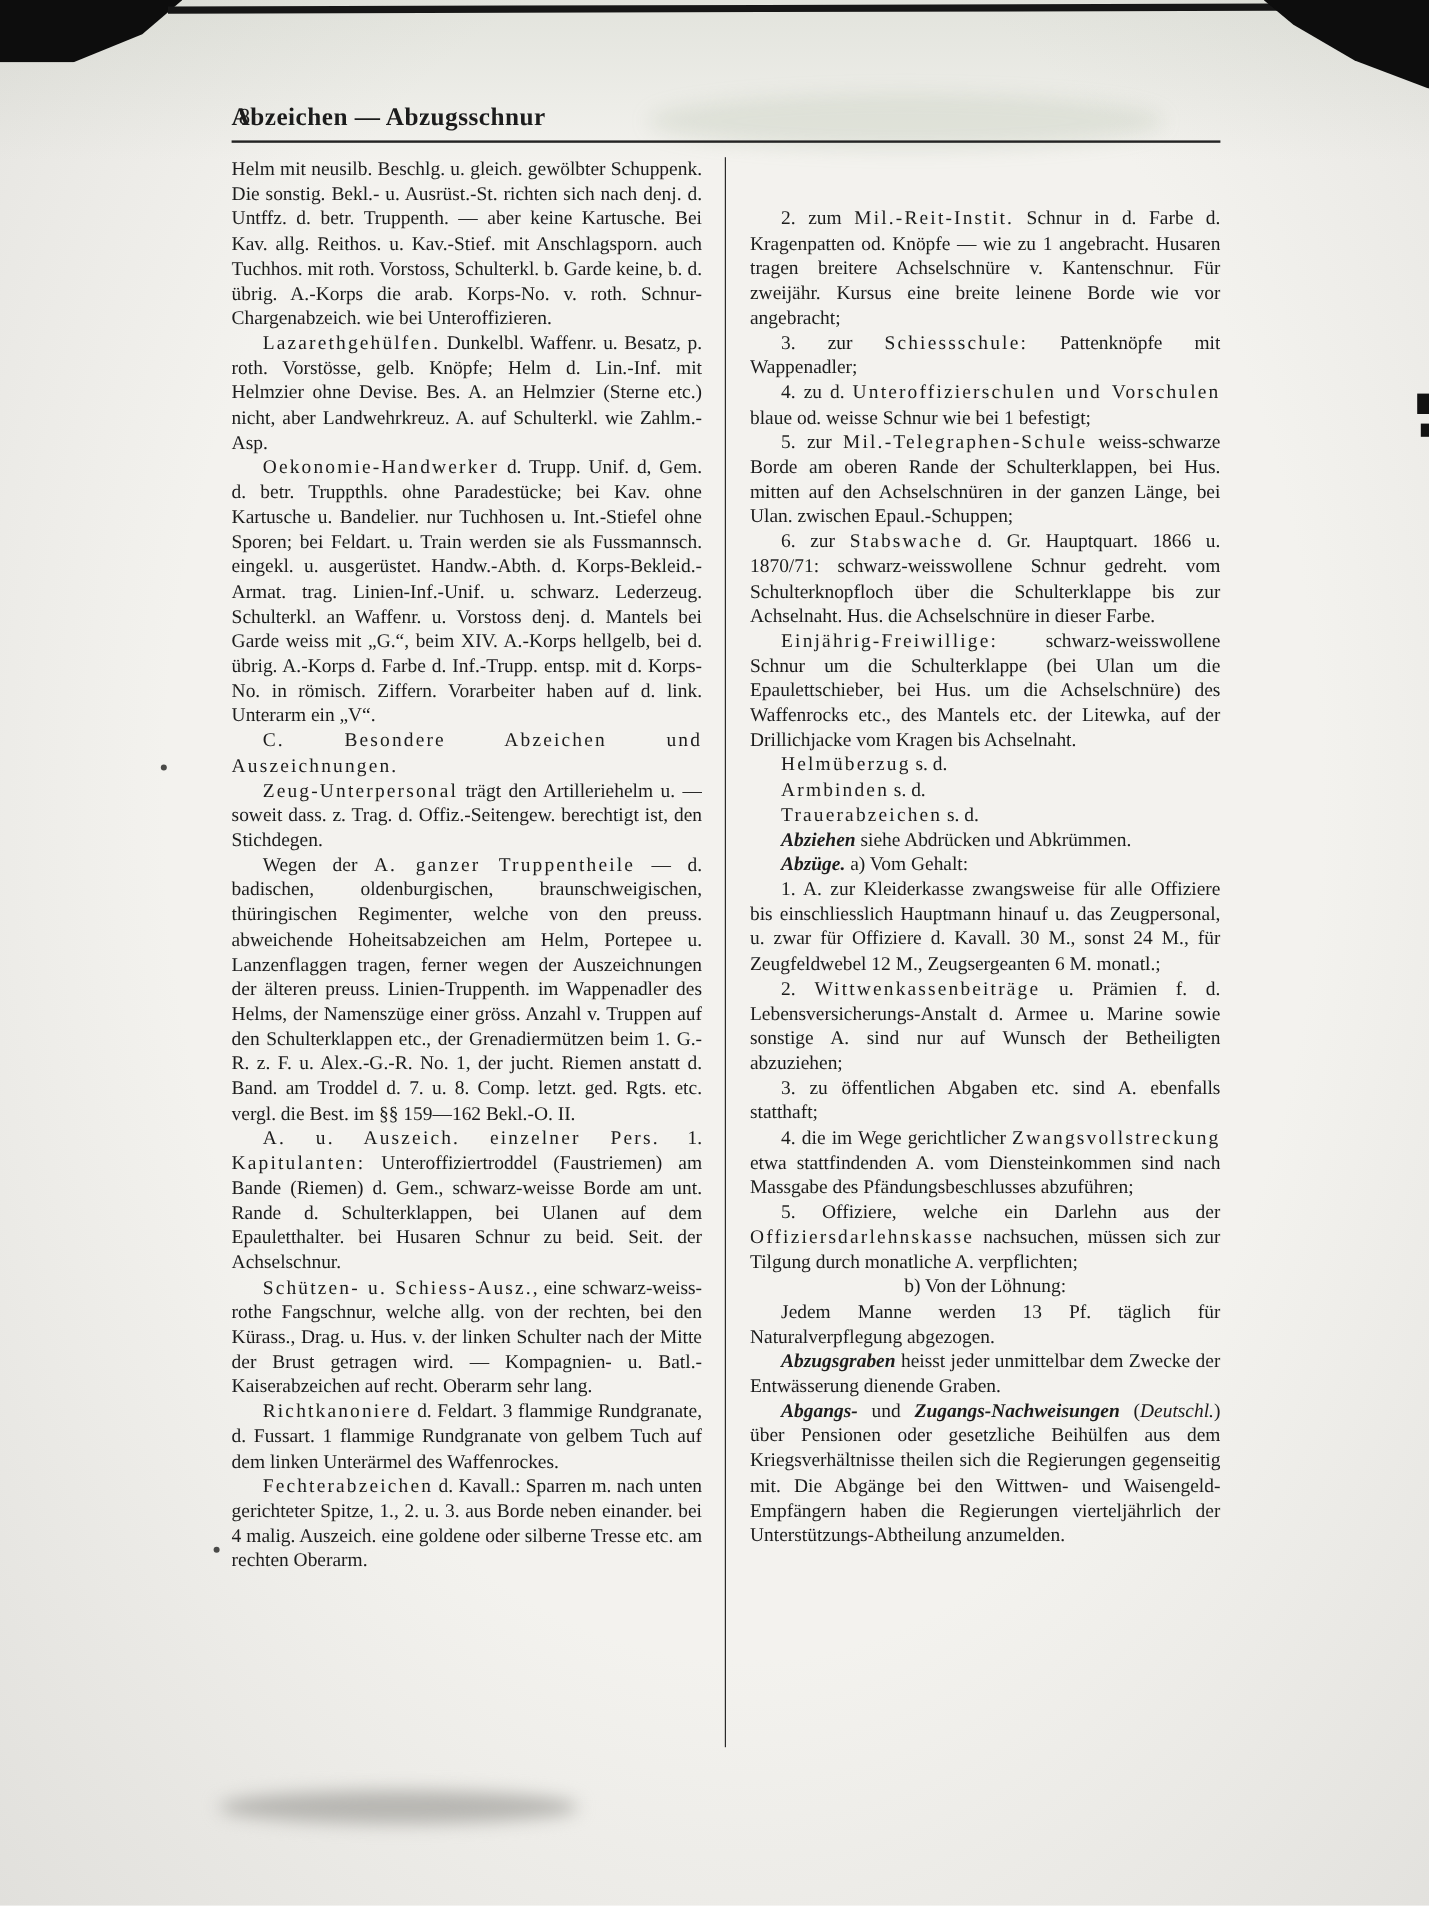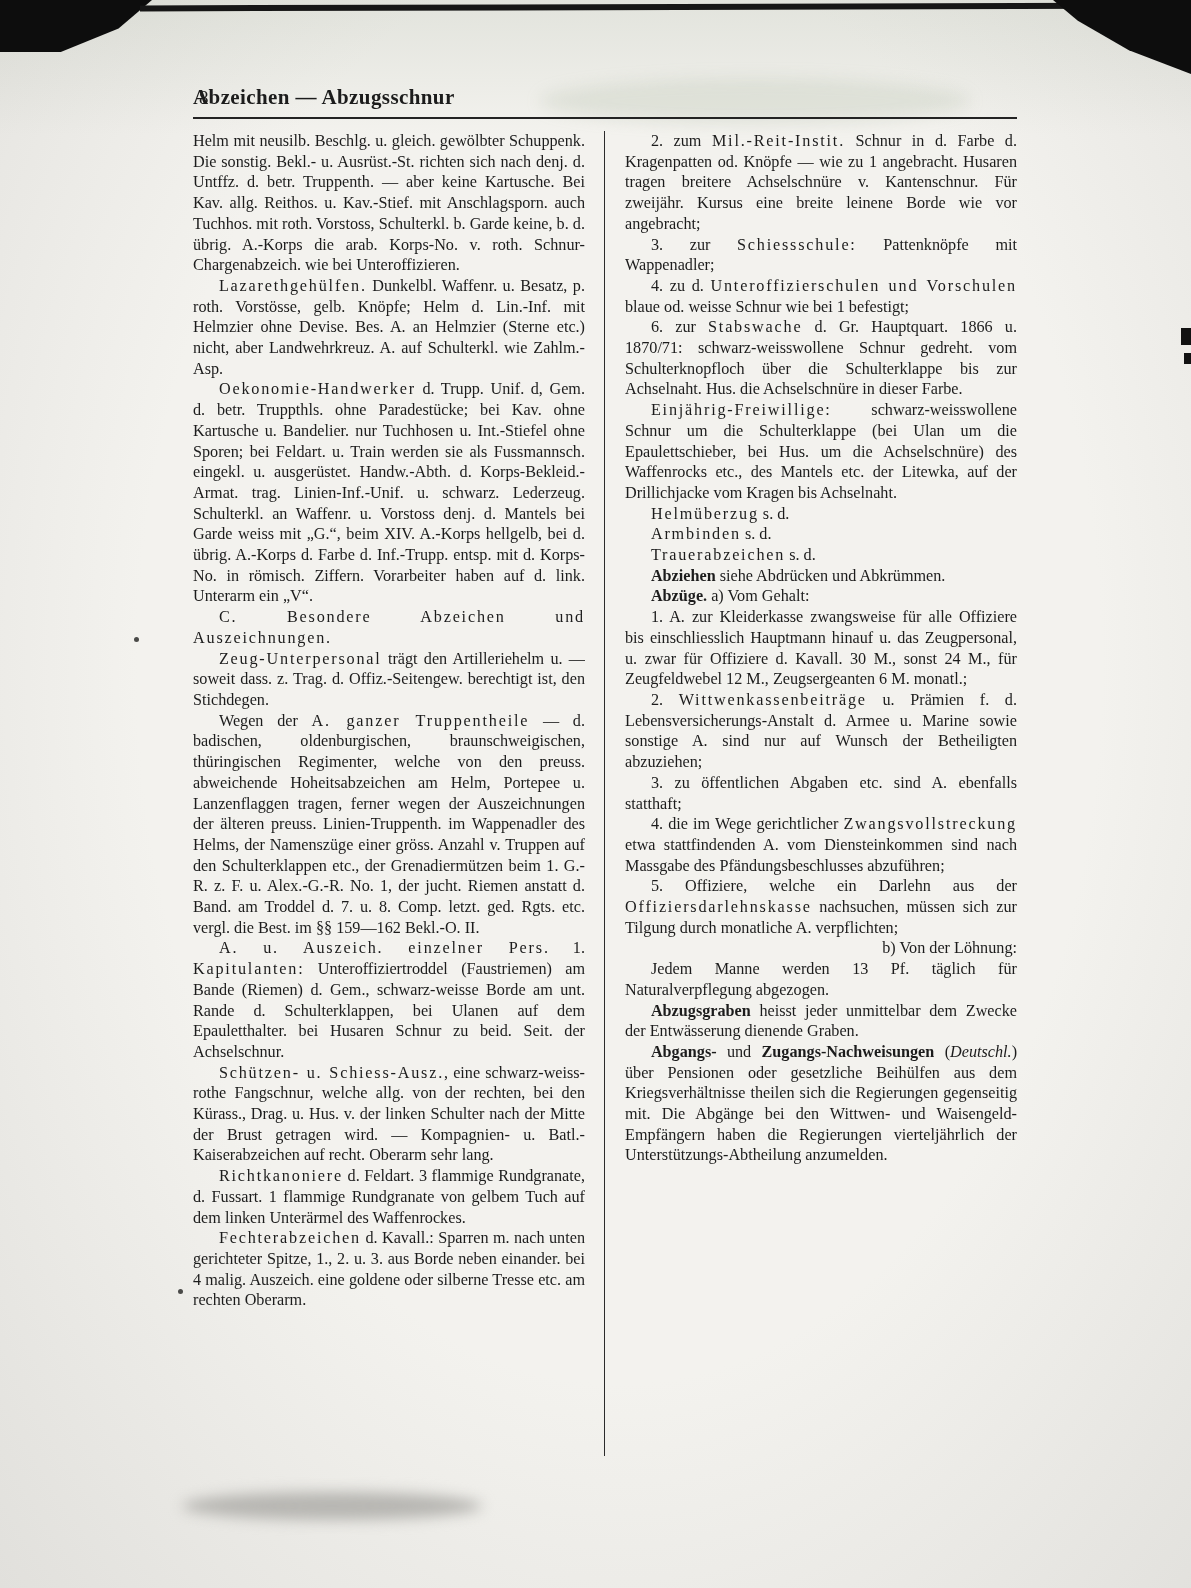--- a/index.html
+++ b/index.html
@@ -16,28 +16,28 @@
   .header { position:absolute; top:83px; left:193px; width:824px; height:32px; }
   .pageno { position:absolute; left:6px; top:4px; font-size:19px; }
   .title  { position:absolute; left:0; right:0; top:2px; 
             font-weight:bold; font-size:21px; letter-spacing:0.4px; }
   .rule   { position:absolute; top:117px; left:193px; width:824px; height:2px; background:#232323; }
 
   .columns { position:absolute; top:131px; left:193px; width:824px; height:1325px; }
   .col { position:absolute; top:0; width:392px; height:1325px; overflow:hidden;
          text-align:justify; font-size:16.2px; line-height:20.7px; }
   #col-left  { left:0; }
-  #col-right { right:0; }
+  #col-right { right:0;margin-top:41px; }
   .colrule { position:absolute; left:411px; top:0; width:1px; height:1325px; background:#2b2b2b; }
 
   p.para { margin:0; text-indent:1.6em; }
   p.noindent { text-indent:0; }
-  p.center { text-indent:0; text-align:right; }
+  p.center { text-indent:0; text-align:center; }
   .sp { letter-spacing:1.8px; }
-  .b  { font-weight:bold; }
+  .b  { font-weight:bold;font-style:italic; }
   .i  { font-style:italic; }
   .sup { vertical-align:super; font-size:70%; }
 
   
   .art { position:absolute; }
   .art-topwash { left:0; top:0; width:1191px; height:135px;
     background:linear-gradient(180deg, rgba(165,175,158,0.22), rgba(165,175,158,0)); }
   .art-header-tint { left:540px; top:78px; width:430px; height:46px; border-radius:50%;
     background:rgba(150,165,140,0.18); filter:blur(8px); }
   .art-tl { left:0; top:0; width:152px; height:52px; background:#0d0d0d;
@@ -78,20 +78,21 @@
         <p class="para"><span class="sp">A. u. Auszeich. einzelner Pers.</span><span> 1. </span><span class="sp">Kapitulanten:</span><span> Unteroffiziertroddel (Faustriemen) am Bande (Riemen) d. Gem., schwarz-weisse Borde am unt. Rande d. Schulterklappen, bei Ulanen auf dem Epauletthalter. bei Husaren Schnur zu beid. Seit. der Achselschnur.</span></p>
         <p class="para"><span class="sp">Schützen- u. Schiess-Ausz.</span><span>, eine schwarz-weiss-rothe Fangschnur, welche allg. von der rechten, bei den Kürass., Drag. u. Hus. v. der linken Schulter nach der Mitte der Brust getragen wird. — Kompagnien- u. Batl.-Kaiserabzeichen auf recht. Oberarm sehr lang.</span></p>
         <p class="para"><span class="sp">Richtkanoniere</span><span> d. Feldart. 3 flammige Rundgranate, d. Fussart. 1 flammige Rundgranate von gelbem Tuch auf dem linken Unterärmel des Waffenrockes.</span></p>
         <p class="para"><span class="sp">Fechterabzeichen</span><span> d. Kavall.: Sparren m. nach unten gerichteter Spitze, 1., 2. u. 3. aus Borde neben einander. bei 4 malig. Auszeich. eine goldene oder silberne Tresse etc. am rechten Oberarm.</span></p>
       </div>
     <div class="colrule"></div>
     <div class="col" id="col-right">
         <p class="para"><span>2. zum </span><span class="sp">Mil.-Reit-Instit.</span><span> Schnur in d. Farbe d. Kragenpatten od. Knöpfe — wie zu 1 angebracht. Husaren tragen breitere Achselschnüre v. Kantenschnur. Für zweijähr. Kursus eine breite leinene Borde wie vor angebracht;</span></p>
         <p class="para"><span>3. zur </span><span class="sp">Schiessschule:</span><span> Pattenknöpfe mit Wappenadler;</span></p>
         <p class="para"><span>4. zu d. </span><span class="sp">Unteroffizierschulen und Vorschulen</span><span> blaue od. weisse Schnur wie bei 1 befestigt;</span></p>
+        <p class="para"><span>5. zur </span><span class="sp">Mil.-Telegraphen-Schule</span><span> weiss-schwarze Borde am oberen Rande der Schulterklappen, bei Hus. mitten auf den Achselschnüren in der ganzen Länge, bei Ulan. zwischen Epaul.-Schuppen;</span></p>
         <p class="para"><span>6. zur </span><span class="sp">Stabswache</span><span> d. Gr. Hauptquart. 1866 u. 1870/71: schwarz-weisswollene Schnur gedreht. vom Schulterknopfloch über die Schulterklappe bis zur Achselnaht. Hus. die Achselschnüre in dieser Farbe.</span></p>
         <p class="para"><span class="sp">Einjährig-Freiwillige:</span><span> schwarz-weisswollene Schnur um die Schulterklappe (bei Ulan um die Epaulettschieber, bei Hus. um die Achselschnüre) des Waffenrocks etc., des Mantels etc. der Litewka, auf der Drillichjacke vom Kragen bis Achselnaht.</span></p>
         <p class="para"><span class="sp">Helmüberzug</span><span> s. d.</span></p>
         <p class="para"><span class="sp">Armbinden</span><span> s. d.</span></p>
         <p class="para"><span class="sp">Trauerabzeichen</span><span> s. d.</span></p>
         <p class="para"><span class="b">Abziehen</span><span> siehe Abdrücken und Abkrümmen.</span></p>
         <p class="para"><span class="b">Abzüge.</span><span>  a) Vom Gehalt:</span></p>
         <p class="para"><span>1. A. zur Kleiderkasse zwangsweise für alle Offiziere bis einschliesslich Hauptmann hinauf u. das Zeugpersonal, u. zwar für Offiziere d. Kavall. 30 M., sonst 24 M., für Zeugfeldwebel 12 M., Zeugsergeanten 6 M. monatl.;</span></p>
         <p class="para"><span>2. </span><span class="sp">Wittwenkassenbeiträge</span><span> u. Prämien f. d. Lebensversicherungs-Anstalt d. Armee u. Marine sowie sonstige A. sind nur auf Wunsch der Betheiligten abzuziehen;</span></p>
         <p class="para"><span>3. zu öffentlichen Abgaben etc. sind A. ebenfalls statthaft;</span></p>

